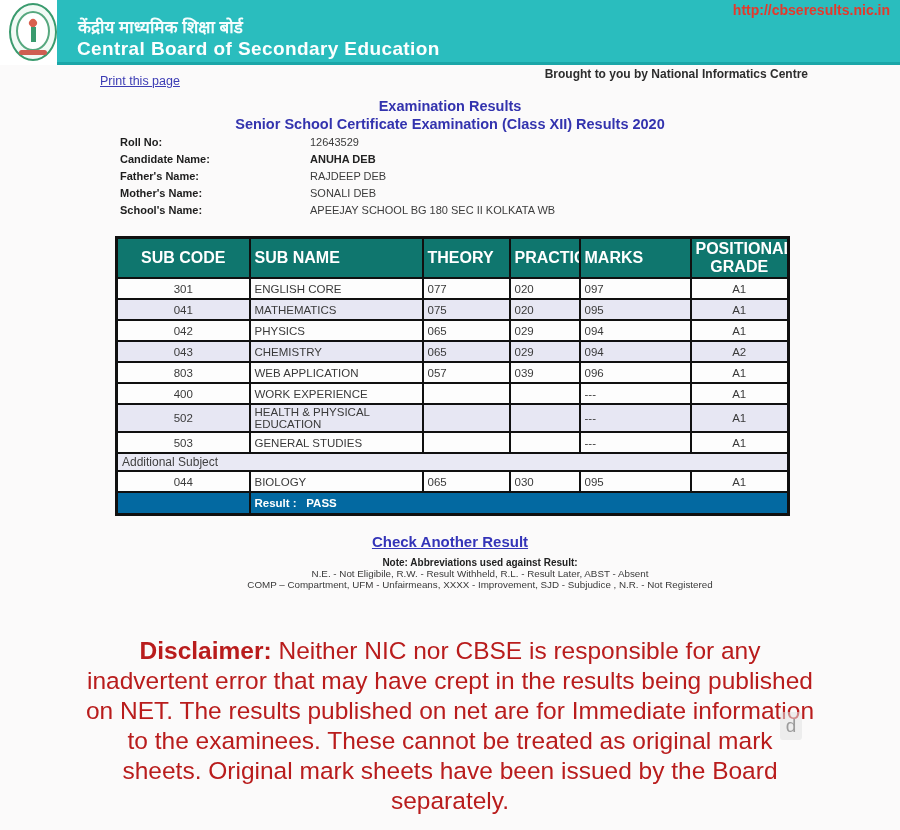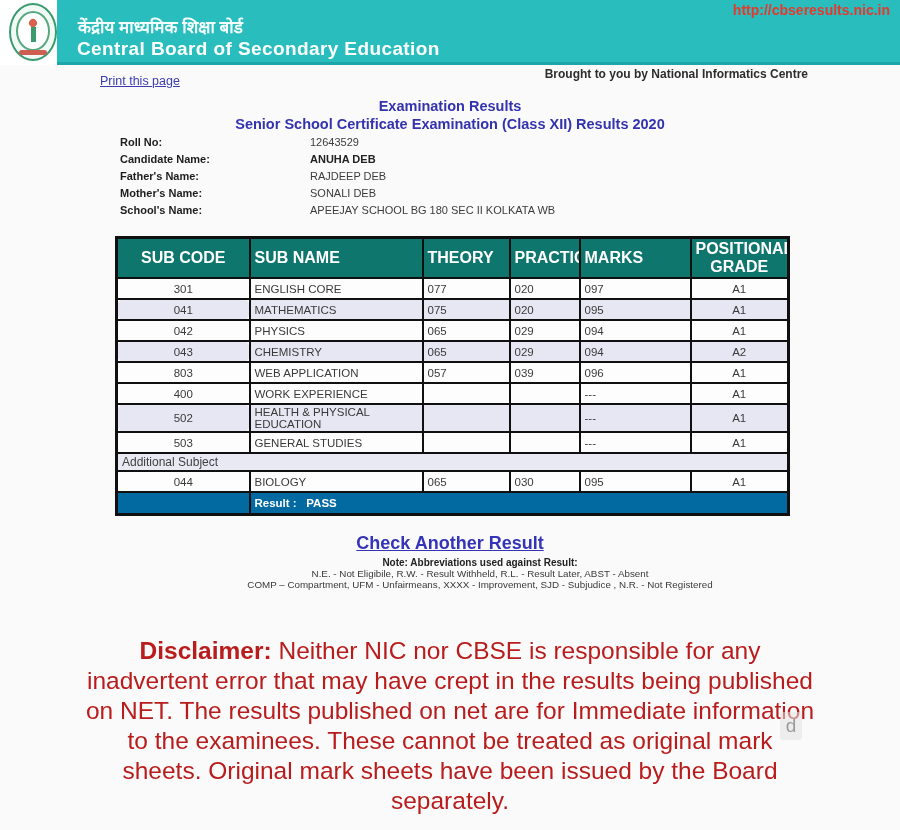--- a/index.html
+++ b/index.html
@@ -41,31 +41,31 @@
   .cvalue{color:#3c3c3c;}
   .cvalue.bold{font-weight:bold;color:#222;}
 
   
   .marks-table{position:absolute;top:236px;left:115px;width:672px;border-collapse:collapse;
                table-layout:fixed;font-size:11.5px;background:#fdfdfd;}
   .marks-table th,.marks-table td{border:2px solid #101010;padding:1px 4px;overflow:hidden;}
   .marks-table{border:3px solid #101010;}
   .marks-table thead th{background:#0f766e;color:#ffffff;font-weight:bold;font-size:16px;height:30px;}
   th.h-center{text-align:center;} th.h-left{text-align:left;}
-  td.c-code{text-align:center;color:#3a3a3a;height:17px;border-radius:8px;}
+  td.c-code{text-align:center;color:#3a3a3a;height:17px;}
   td.c-name{text-align:left;color:#3a3a3a;}
   td.c-num{text-align:left;color:#3a3a3a;}
   td.c-grade{text-align:center;color:#3a3a3a;}
   tr.shade td{background:#e7e7f3;}
   td.section-cell{background:#e9e9f4;color:#3f3f3f;text-align:left;height:14px;font-size:12px;}
   tr.result-row td{background:#0369a1;color:#ffffff;font-weight:bold;height:18px;}
 
   
   .check-link{position:absolute;top:533px;left:0;width:100%;text-align:center;
-              font-size:18px;font-weight:bold;color:#3434b8;text-decoration:underline;cursor:pointer;}
+              font-size:15px;font-weight:bold;color:#3434b8;text-decoration:underline;cursor:pointer;}
   .note{position:absolute;top:557px;left:0;width:100%;text-align:center;color:#333;padding-left:30px;}
   .note-title{font-size:10px;font-weight:bold;color:#222;line-height:11px;}
   .note-line{font-size:9.8px;line-height:11px;color:#3a3a3a;}
 
   .disclaimer{position:absolute;top:636px;left:85px;width:730px;text-align:center;
               font-size:24.5px;line-height:30px;color:#b91c1c;}
   .disclaimer b{font-weight:bold;}
 
   .ghost-artifact{position:absolute;top:712px;left:780px;width:22px;height:28px;border-radius:3px;
                   background:rgba(225,225,225,.55);color:#9b9b9b;font-size:19px;line-height:28px;text-align:center;}

